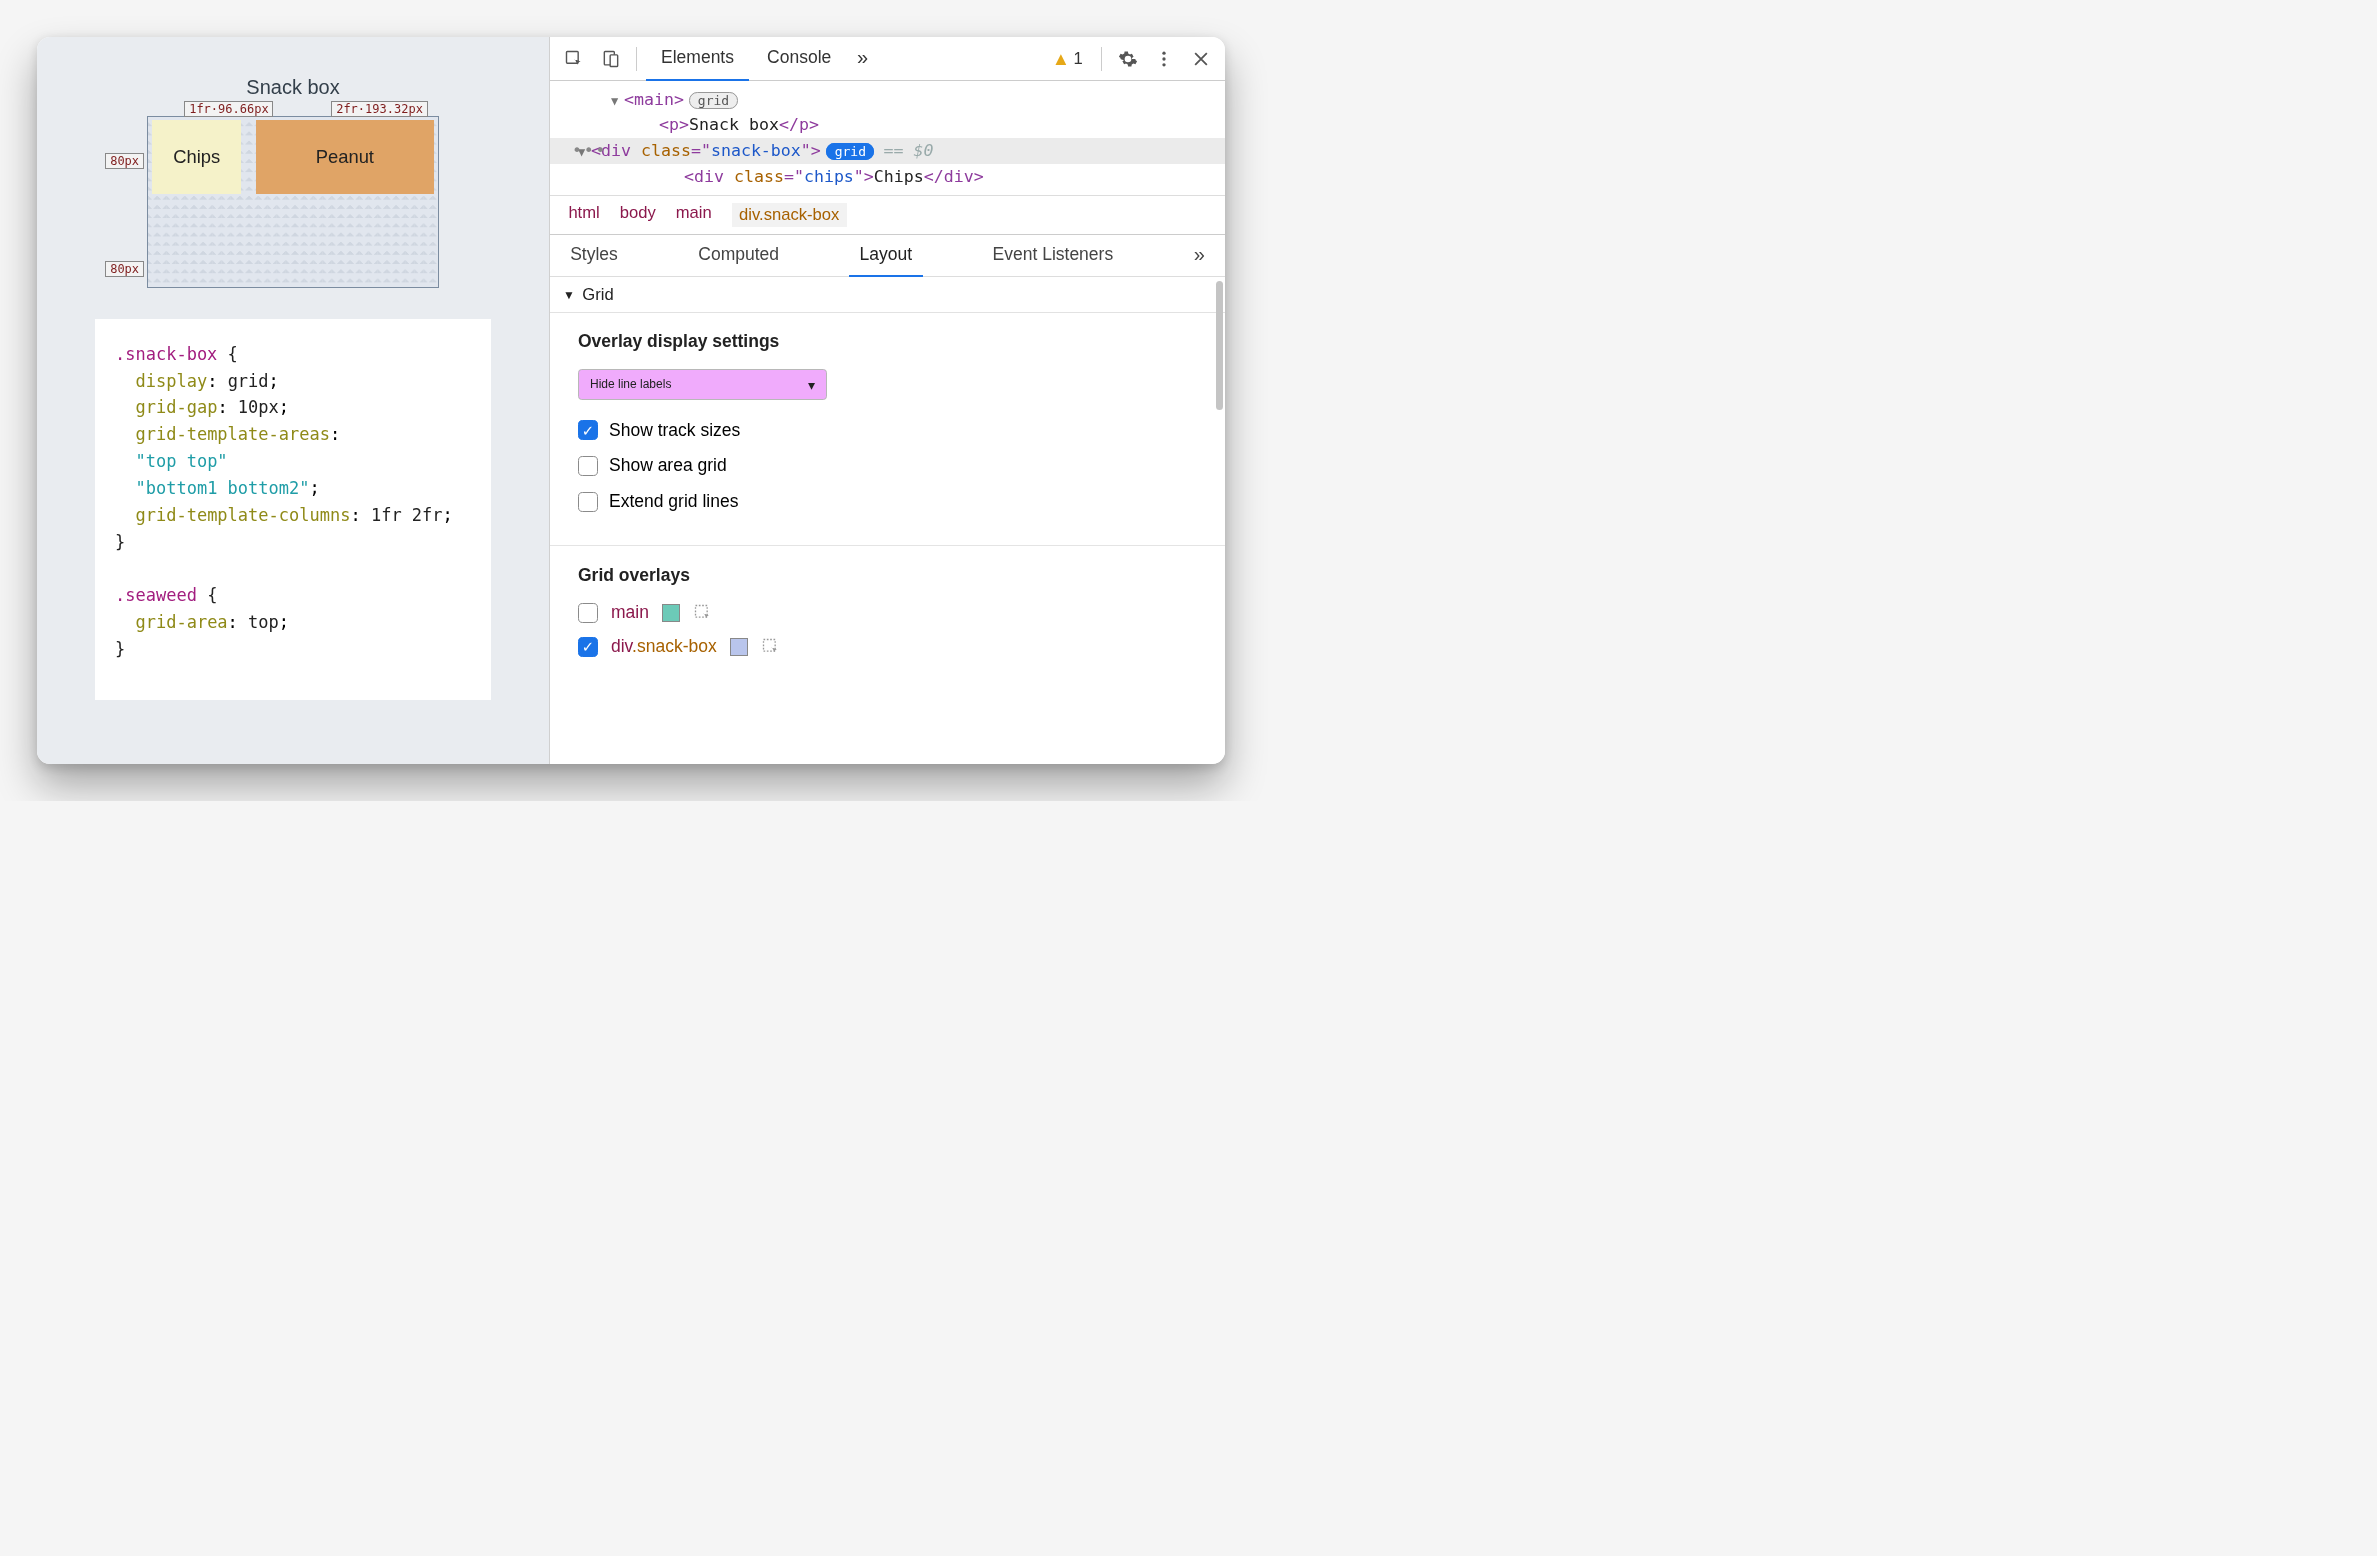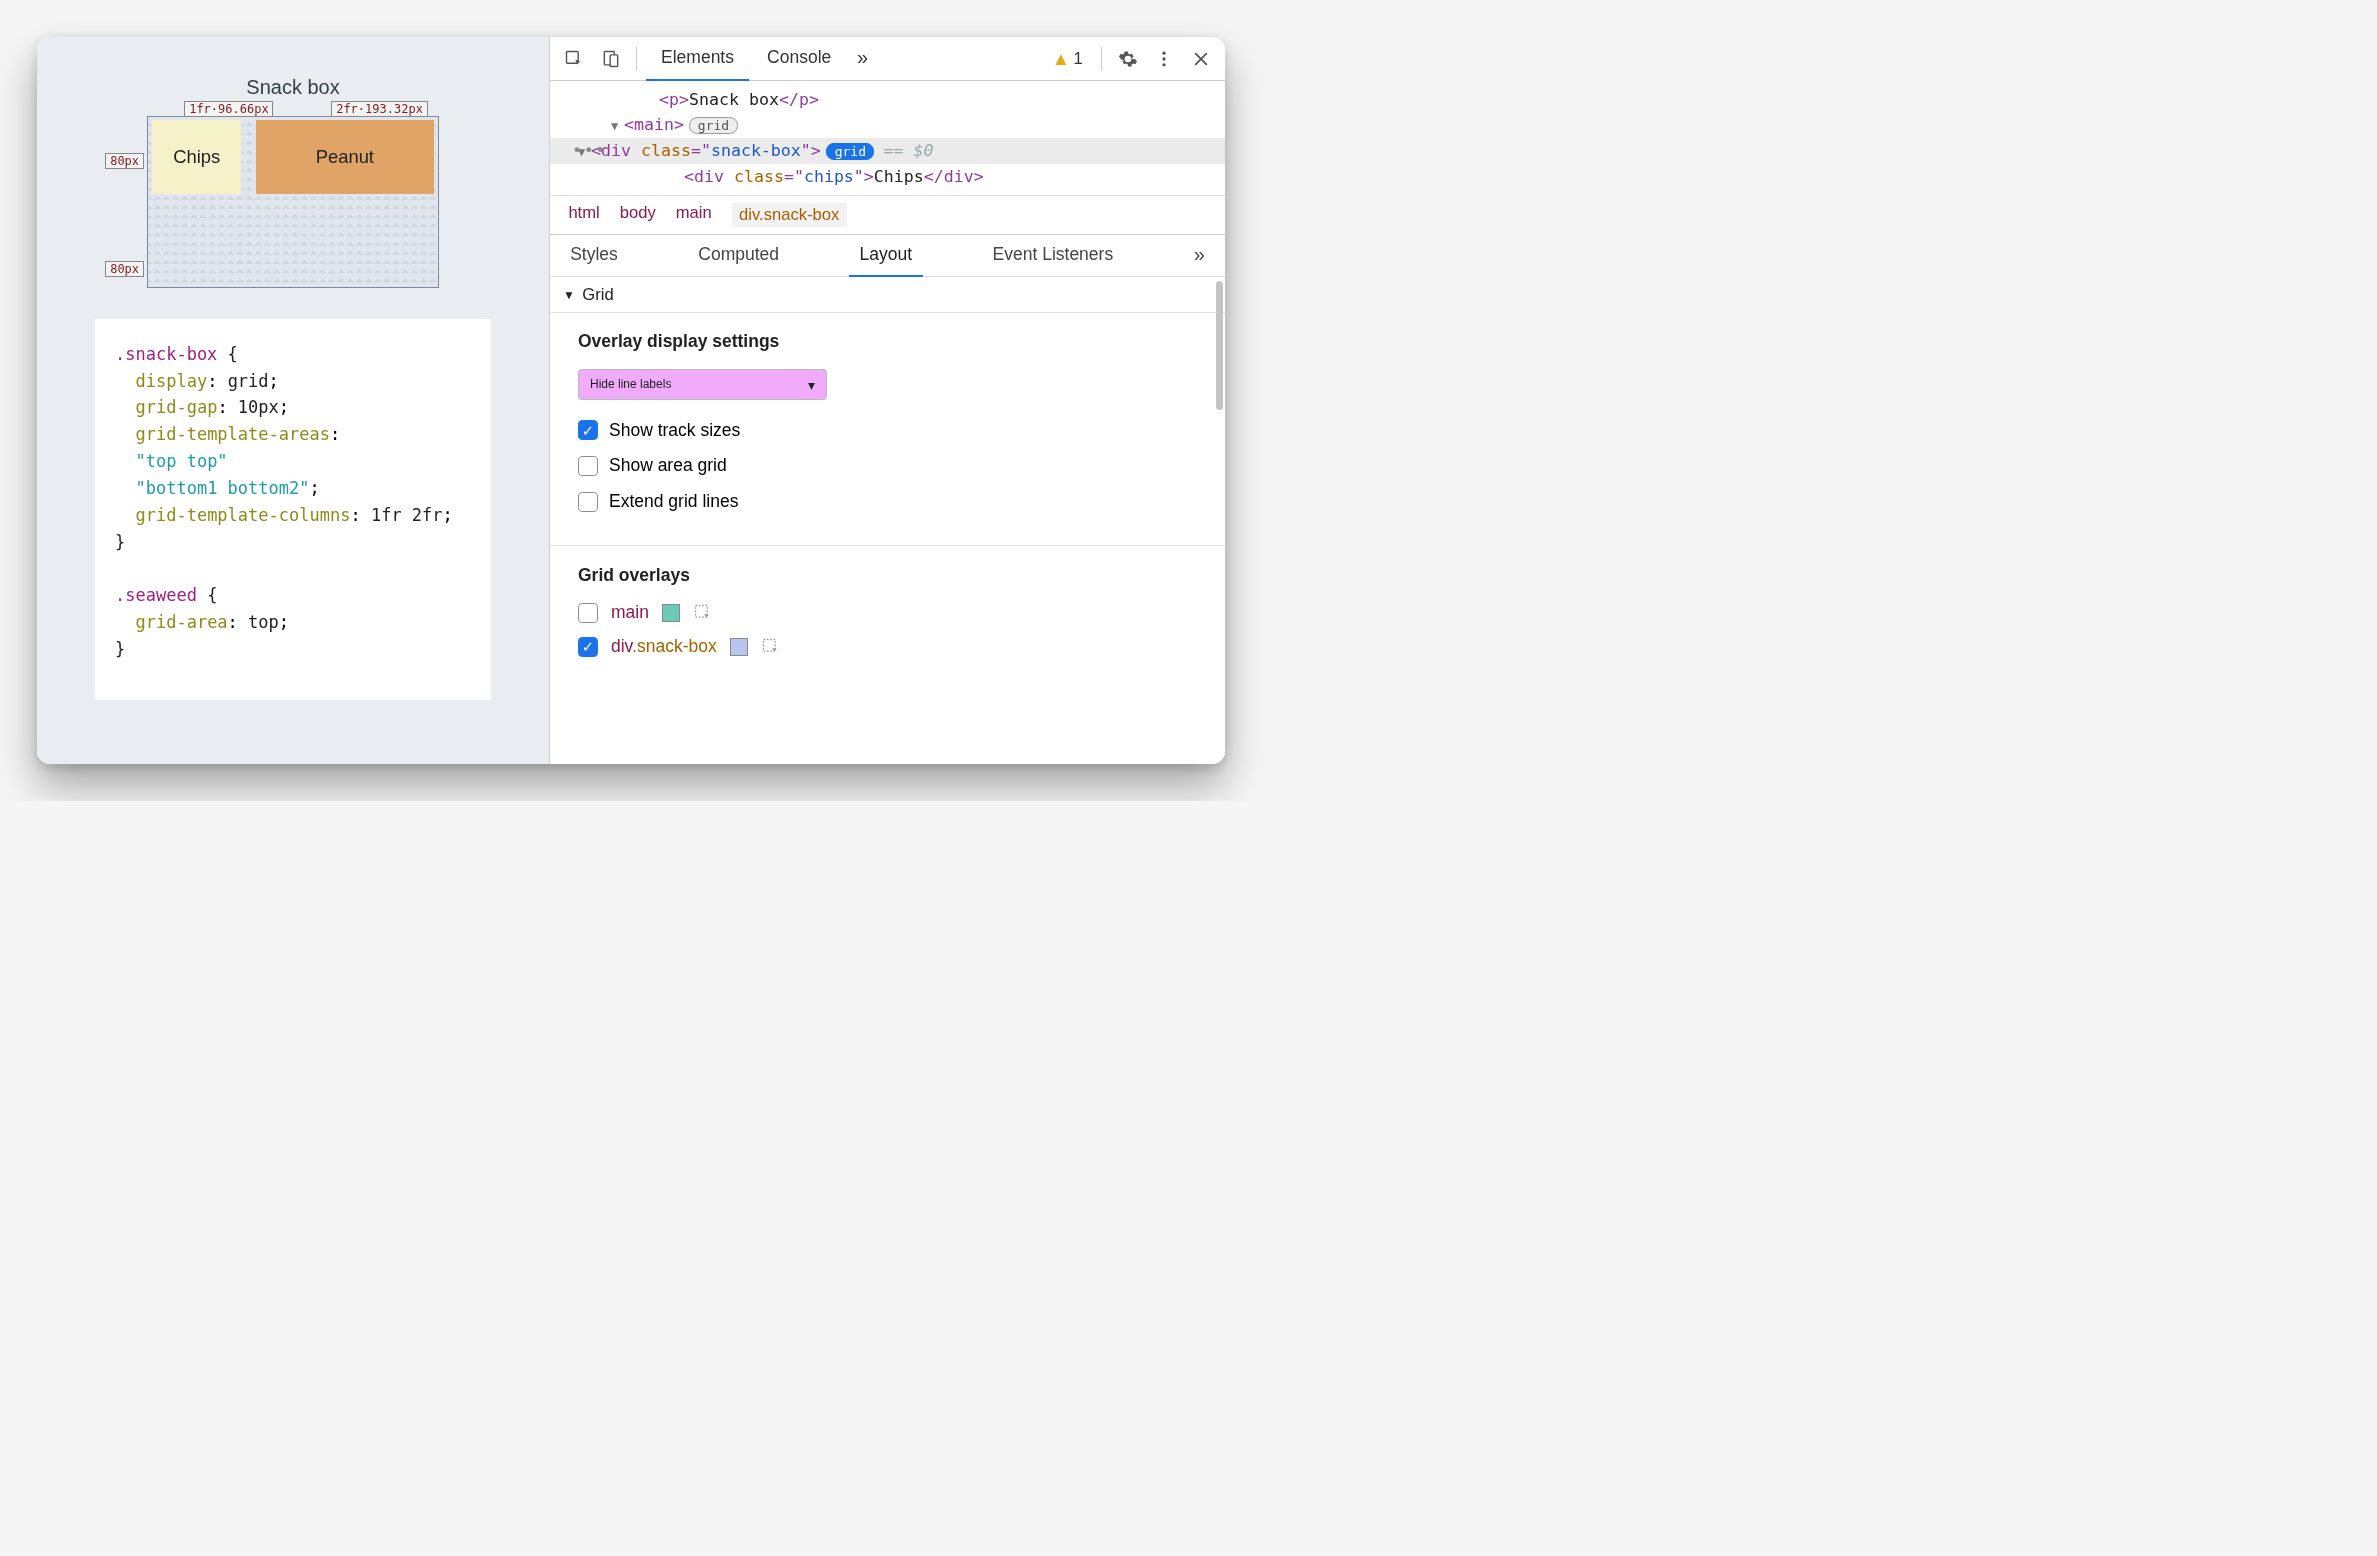--- a/index.html
+++ b/index.html
@@ -293,22 +293,22 @@
           </svg>
       </div>
       <div class="tb-icon">
         <svg viewBox="0 0 24 24" stroke="currentColor" stroke-width="2.2">
             <path d="M5 5l14 14M19 5L5 19"></path>
           </svg>
       </div>
     </div>
 
     <div class="dom-tree">
+      <div class="dom-line"><span class="tri-toggle">▼</span><span class="punct">&lt;</span><span class="tag">main</span><span class="punct">&gt;</span><span class="grid-badge">grid</span></div>
       <div class="dom-line sub1">  <span class="punct">&lt;</span><span class="tag">p</span><span class="punct">&gt;</span><span class="txt">Snack box</span><span class="punct">&lt;</span><span class="tag">/p</span><span class="punct">&gt;</span></div>
-      <div class="dom-line"><span class="tri-toggle">▼</span><span class="punct">&lt;</span><span class="tag">main</span><span class="punct">&gt;</span><span class="grid-badge">grid</span></div>
       <div class="dom-line sub1 selected-row"><span class="tri-toggle">▼</span><span class="punct">&lt;</span><span class="tag">div</span> <span class="attr">class</span><span class="punct">="</span><span class="attrval">snack-box</span><span class="punct">"&gt;</span><span class="grid-badge blue">grid</span><span class="dollar-zero">== $0</span></div>
       <div class="dom-line sub2">  <span class="punct">&lt;</span><span class="tag">div</span> <span class="attr">class</span><span class="punct">="</span><span class="attrval">chips</span><span class="punct">"&gt;</span><span class="txt">Chips</span><span class="punct">&lt;/</span><span class="tag">div</span><span class="punct">&gt;</span></div>
     </div>
 
     <div class="crumbs">
       <span class="crumb">html</span>
       <span class="crumb">body</span>
       <span class="crumb">main</span>
       <span class="crumb active">div.snack-box</span>
     </div>

